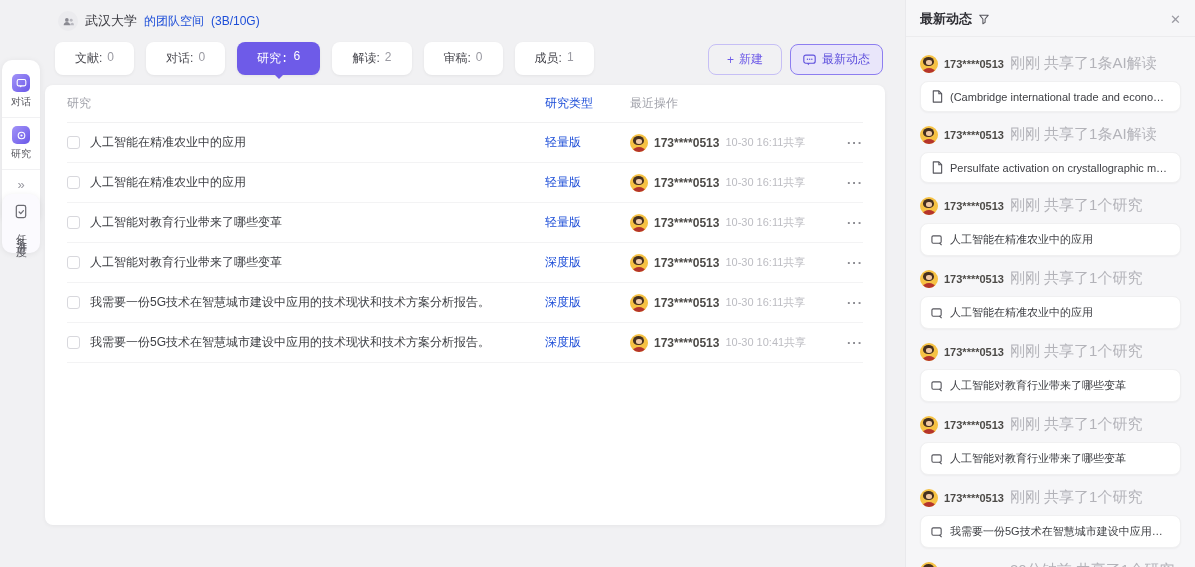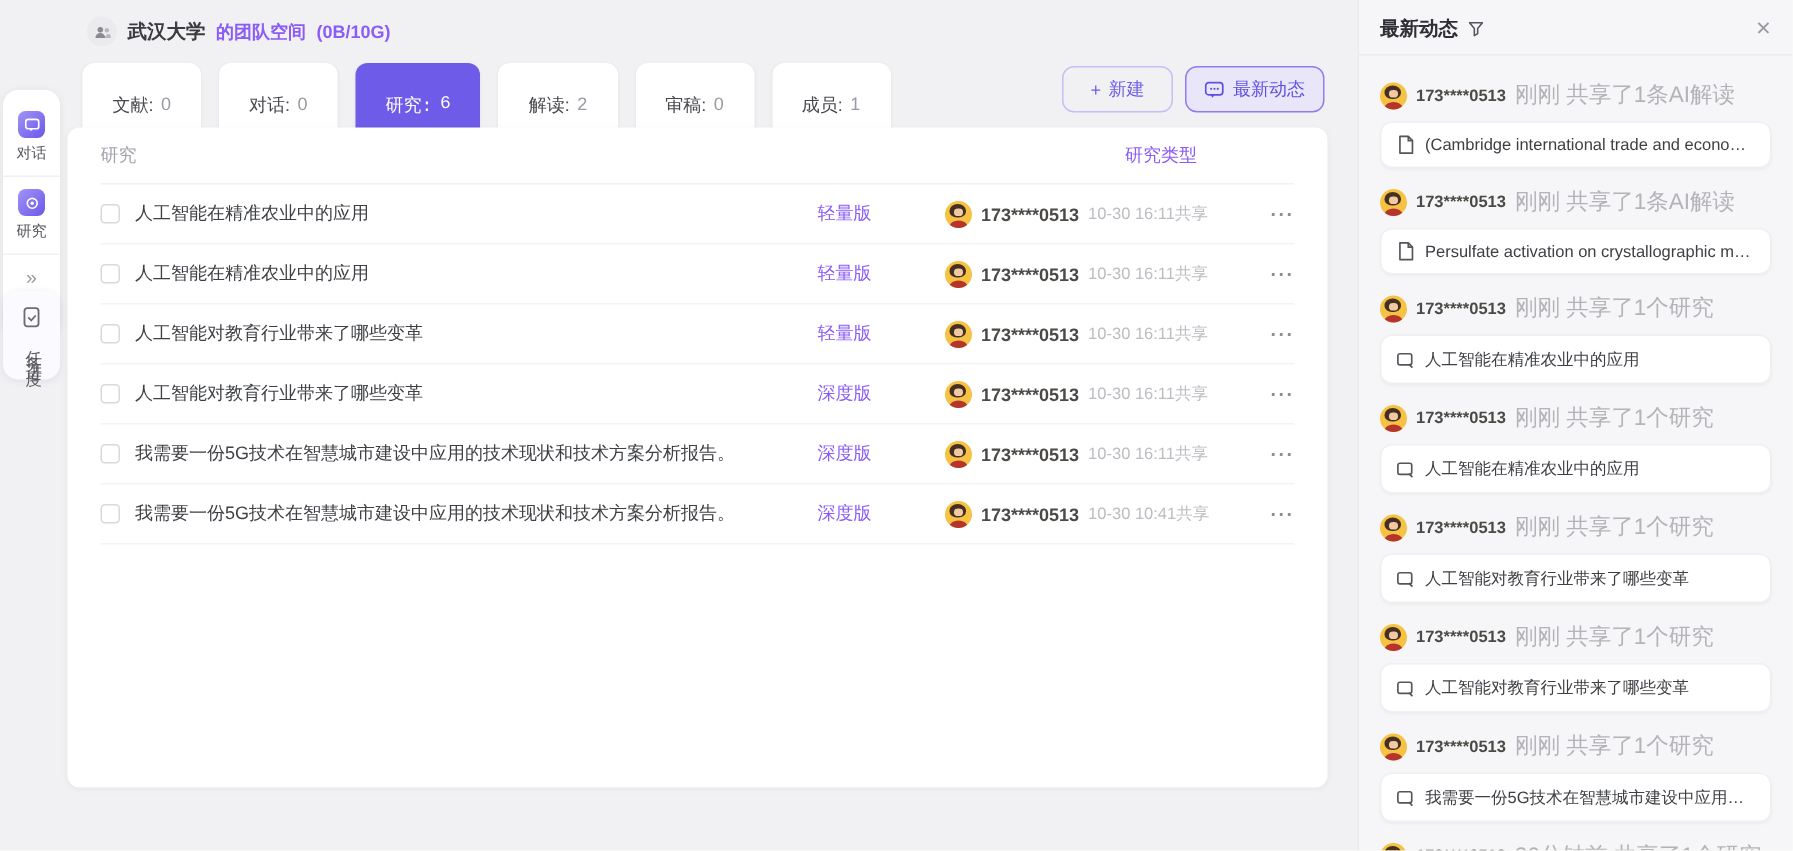--- a/index.html
+++ b/index.html
@@ -31,27 +31,27 @@
     padding:10px 0 12px; display:flex; flex-direction:column; align-items:center; gap:6px;
     z-index:5; cursor:pointer;
   }
   .task-card .vtext {
     writing-mode:vertical-lr; letter-spacing:4px; font-size:11px; color:#55555c;
   }
 
   
   .team-header { position:absolute; left:58px; top:11px; display:flex; align-items:center; gap:7px; }
   .team-avatar { width:20px; height:20px; border-radius:50%; background:#ebebee; display:flex; align-items:center; justify-content:center; }
-  .team-name { font-weight:bold; font-size:13px; color:#3b3b41; }
-  .team-suffix,.team-storage { font-size:12px; color:#8b5cf6;font-weight:bold; }
+  .team-name { font-weight:normal; font-size:13px; color:#3b3b41; }
+  .team-suffix,.team-storage { font-size:12px; color:#1d4ed8; }
 
   
   .tabs-row { position:absolute; left:55px; top:42px; right:320px; display:flex; align-items:center; gap:12px; }
   .tab {
-    background:#fff; border-radius:8px; padding:20px 20px; cursor:pointer;
+    background:#fff; border-radius:8px; padding:8px 20px; cursor:pointer;
     box-shadow:0 1px 3px rgba(0,0,0,.06); display:flex; gap:5px; white-space:nowrap;
     position:relative; font-size:12px;
   }
   .tab .t-label { color:#46464d; }
   .tab .t-count { color:#9a9aa2; }
   .tab.active { background:#6e5be8;font-family:Liberation Mono, monospace; }
   .tab.active .t-label, .tab.active .t-count { color:#fff; }
   .tab.active::after {
     content:''; position:absolute; left:50%; bottom:-9px; transform:translateX(-50%);
     border:5px solid transparent; border-top-color:#6e5be8;
@@ -70,21 +70,21 @@
 
   
   .main-card {
     position:absolute; left:45px; top:85px; width:840px; height:440px;
     background:#fff; border-radius:8px; box-shadow:0 1px 4px rgba(0,0,0,.05);
     padding:0 22px; overflow:hidden;
   }
   .thead { display:flex; align-items:center; height:38px; border-bottom:1px solid #f1f1f2; color:#a2a3ab; font-size:12px; }
   .trow  { display:flex; align-items:center; height:40px; border-bottom:1px solid #f3f3f4; font-size:12px; }
   .col-title { flex:1; display:flex; align-items:center; gap:10px; min-width:0; }
-  .col-type  { width:85px; flex:none; color:#8b5cf6; }
+  .col-type  { width:85px; flex:none; color:#1d4ed8; }
   .col-op    { width:205px; flex:none; display:flex; align-items:center; gap:6px; }
   .col-more  { width:28px; flex:none; text-align:right; }
   .row-title { color:#3f4045; white-space:nowrap; overflow:hidden; text-overflow:ellipsis; }
   .checkbox {
     width:13px; height:13px; border:1px solid #d8d8dd; border-radius:3px; background:#fff;
     flex:none; cursor:pointer;
   }
   .op-user { font-weight:bold; color:#4c4a47; font-size:12px; }
   .op-time { color:#bcbcc2; font-size:11px; }
   .more-btn { background:none; border:none; color:#8a8a90; font-weight:bold; letter-spacing:1px; cursor:pointer; font-size:13px; font-family:inherit; }
@@ -124,21 +124,21 @@
   <span class="team-avatar">
     <svg width="13" height="13" viewBox="0 0 24 24">
       <circle cx="9" cy="9" r="3.4" fill="#8a8a92"></circle>
       <path d="M3 19c0-3.4 2.7-6.2 6-6.2s6 2.8 6 6.2z" fill="#8a8a92"></path>
       <circle cx="17" cy="9.6" r="2.7" fill="#b8b8bf"></circle>
       <path d="M14.6 19c.4-2.8 2.3-4.9 4.8-4.9 1.8 0 2.6 2 2.6 4.9z" fill="#b8b8bf"></path>
     </svg>
   </span>
   <span class="team-name">武汉大学</span>
   <span class="team-suffix">的团队空间</span>
-  <span class="team-storage">(0B/10G)</span>
+  <span class="team-storage">(3B/10G)</span>
 </div>
 
 <div class="tabs-row">
   <div class="tab">
     <span class="t-label">文献:</span>
     <span class="t-count">0</span>
   </div>
   <div class="tab">
     <span class="t-label">对话:</span>
     <span class="t-count">0</span>
@@ -212,20 +212,21 @@
       <path d="M5 8.5l1.8 1.8 2.8-3.2" fill="none" stroke="#6b6b72" stroke-width="1.3" stroke-linecap="round"></path>
     </svg>
   </span>
   <span class="vtext">任务进度</span>
 </div>
 
 <div class="main-card">
   <div class="thead">
     <div class="col-title">研究</div>
     <div class="col-type">研究类型</div>
+    <div class="col-op">最近操作</div>
     <div class="col-more"></div>
   </div>
 
   <div class="trow">
     <div class="col-title">
       <span class="checkbox"></span>
       <span class="row-title">人工智能在精准农业中的应用</span>
     </div>
     <div class="col-type">轻量版</div>
     <div class="col-op">

